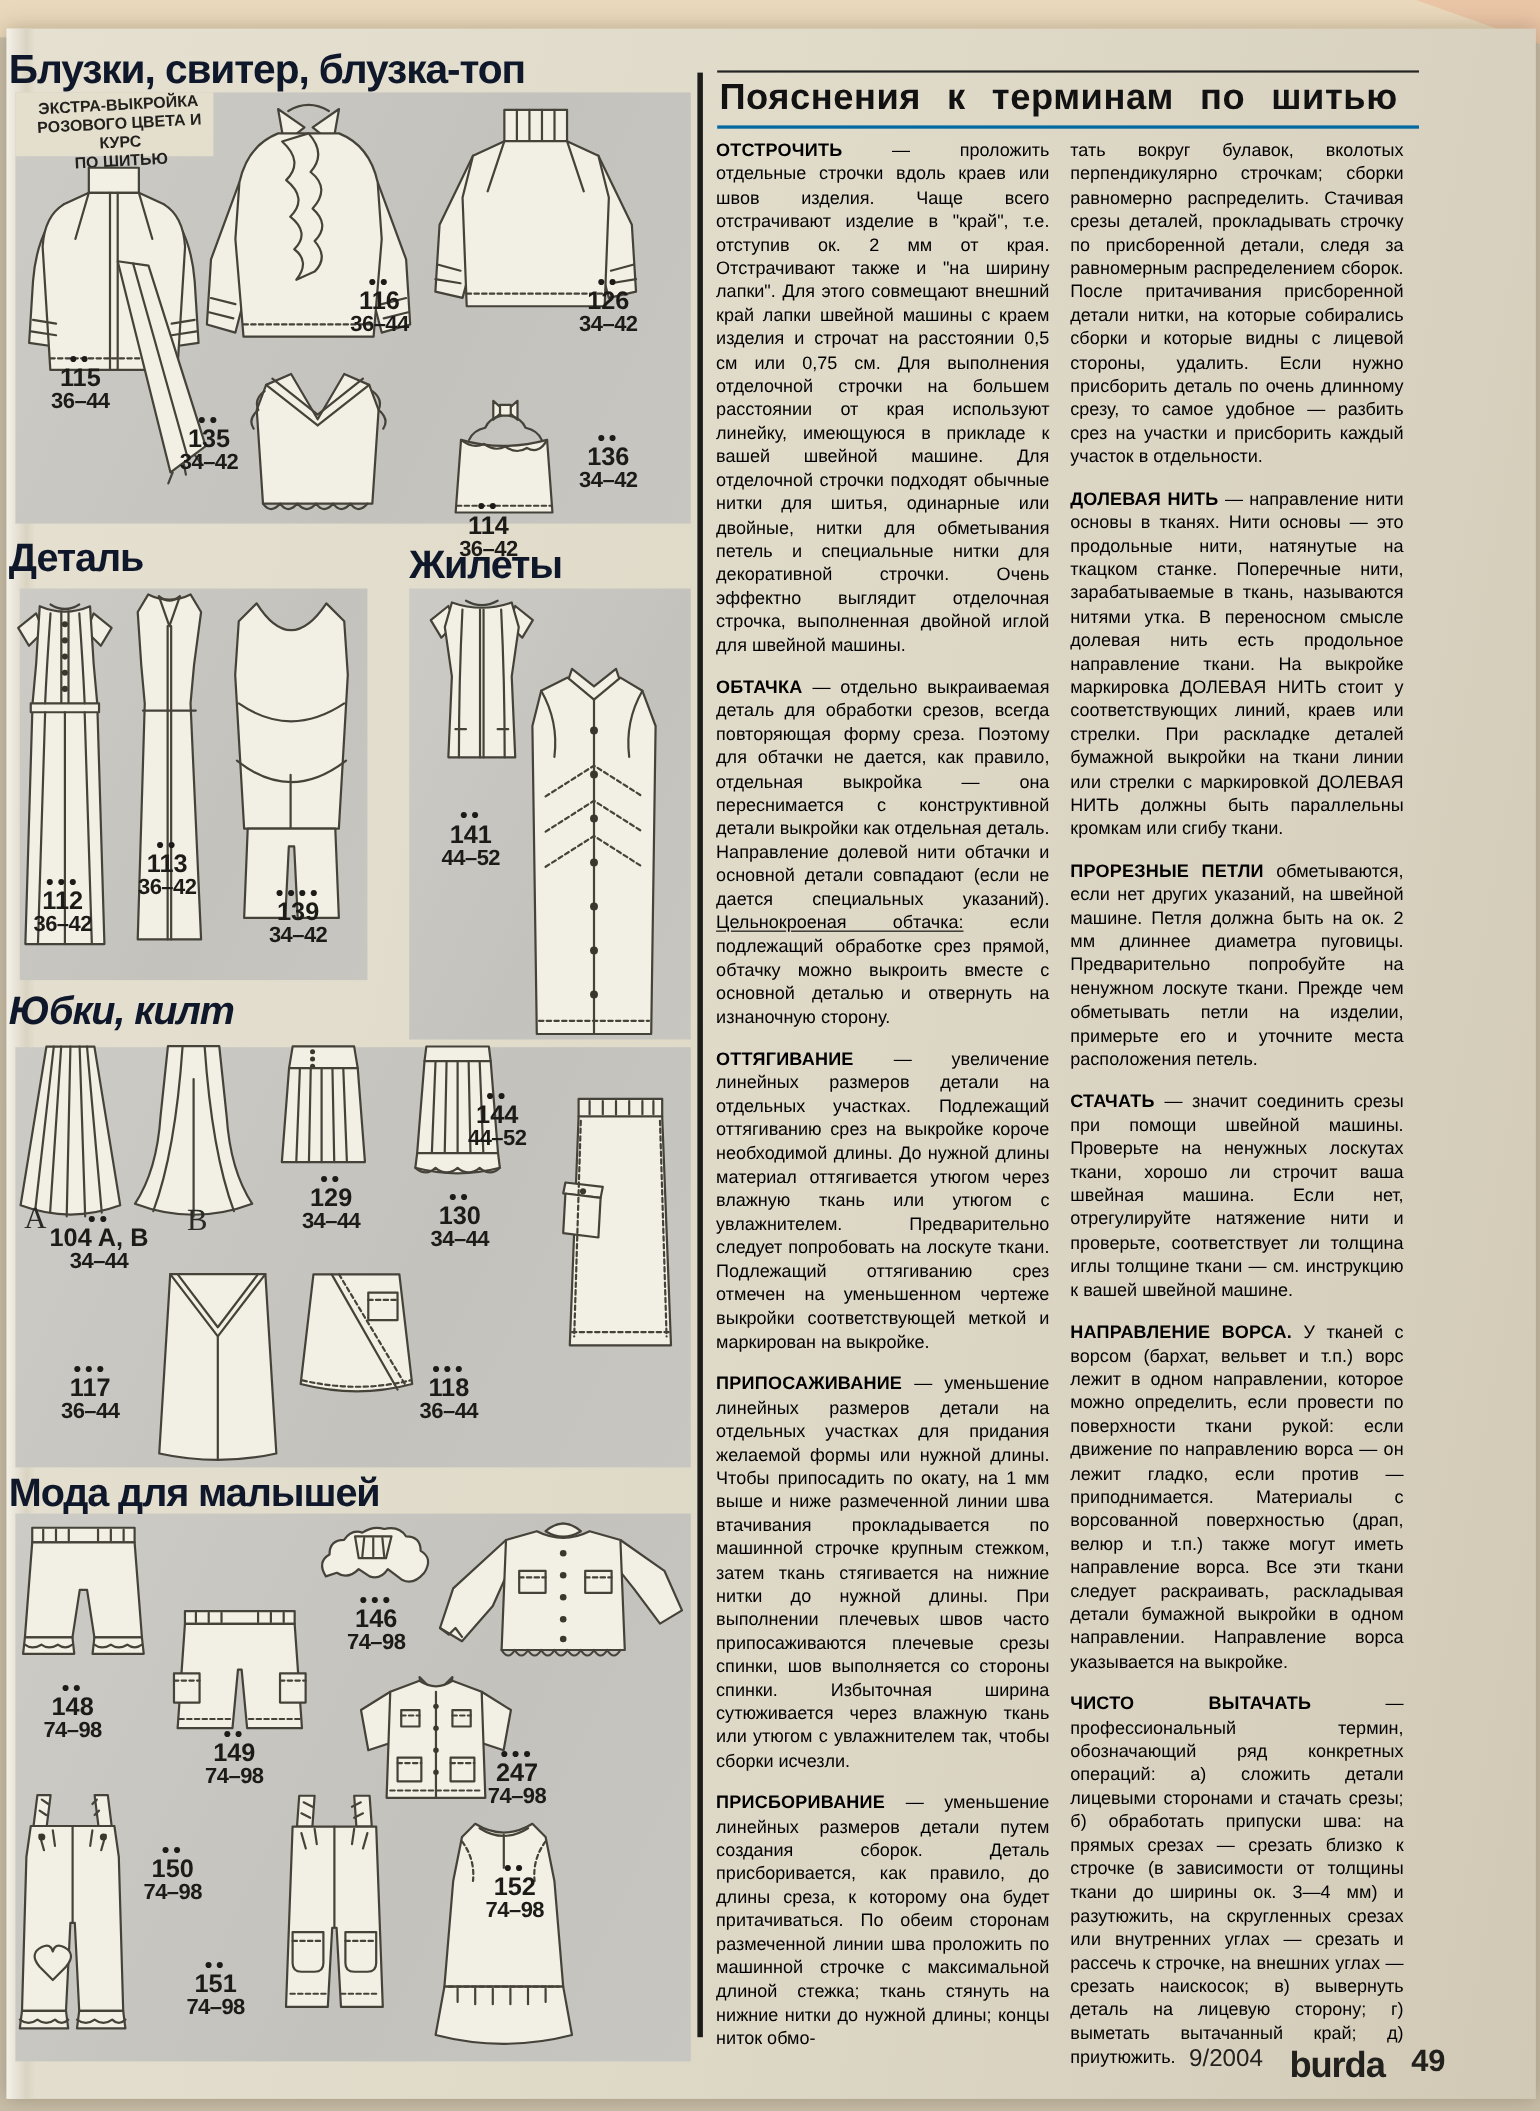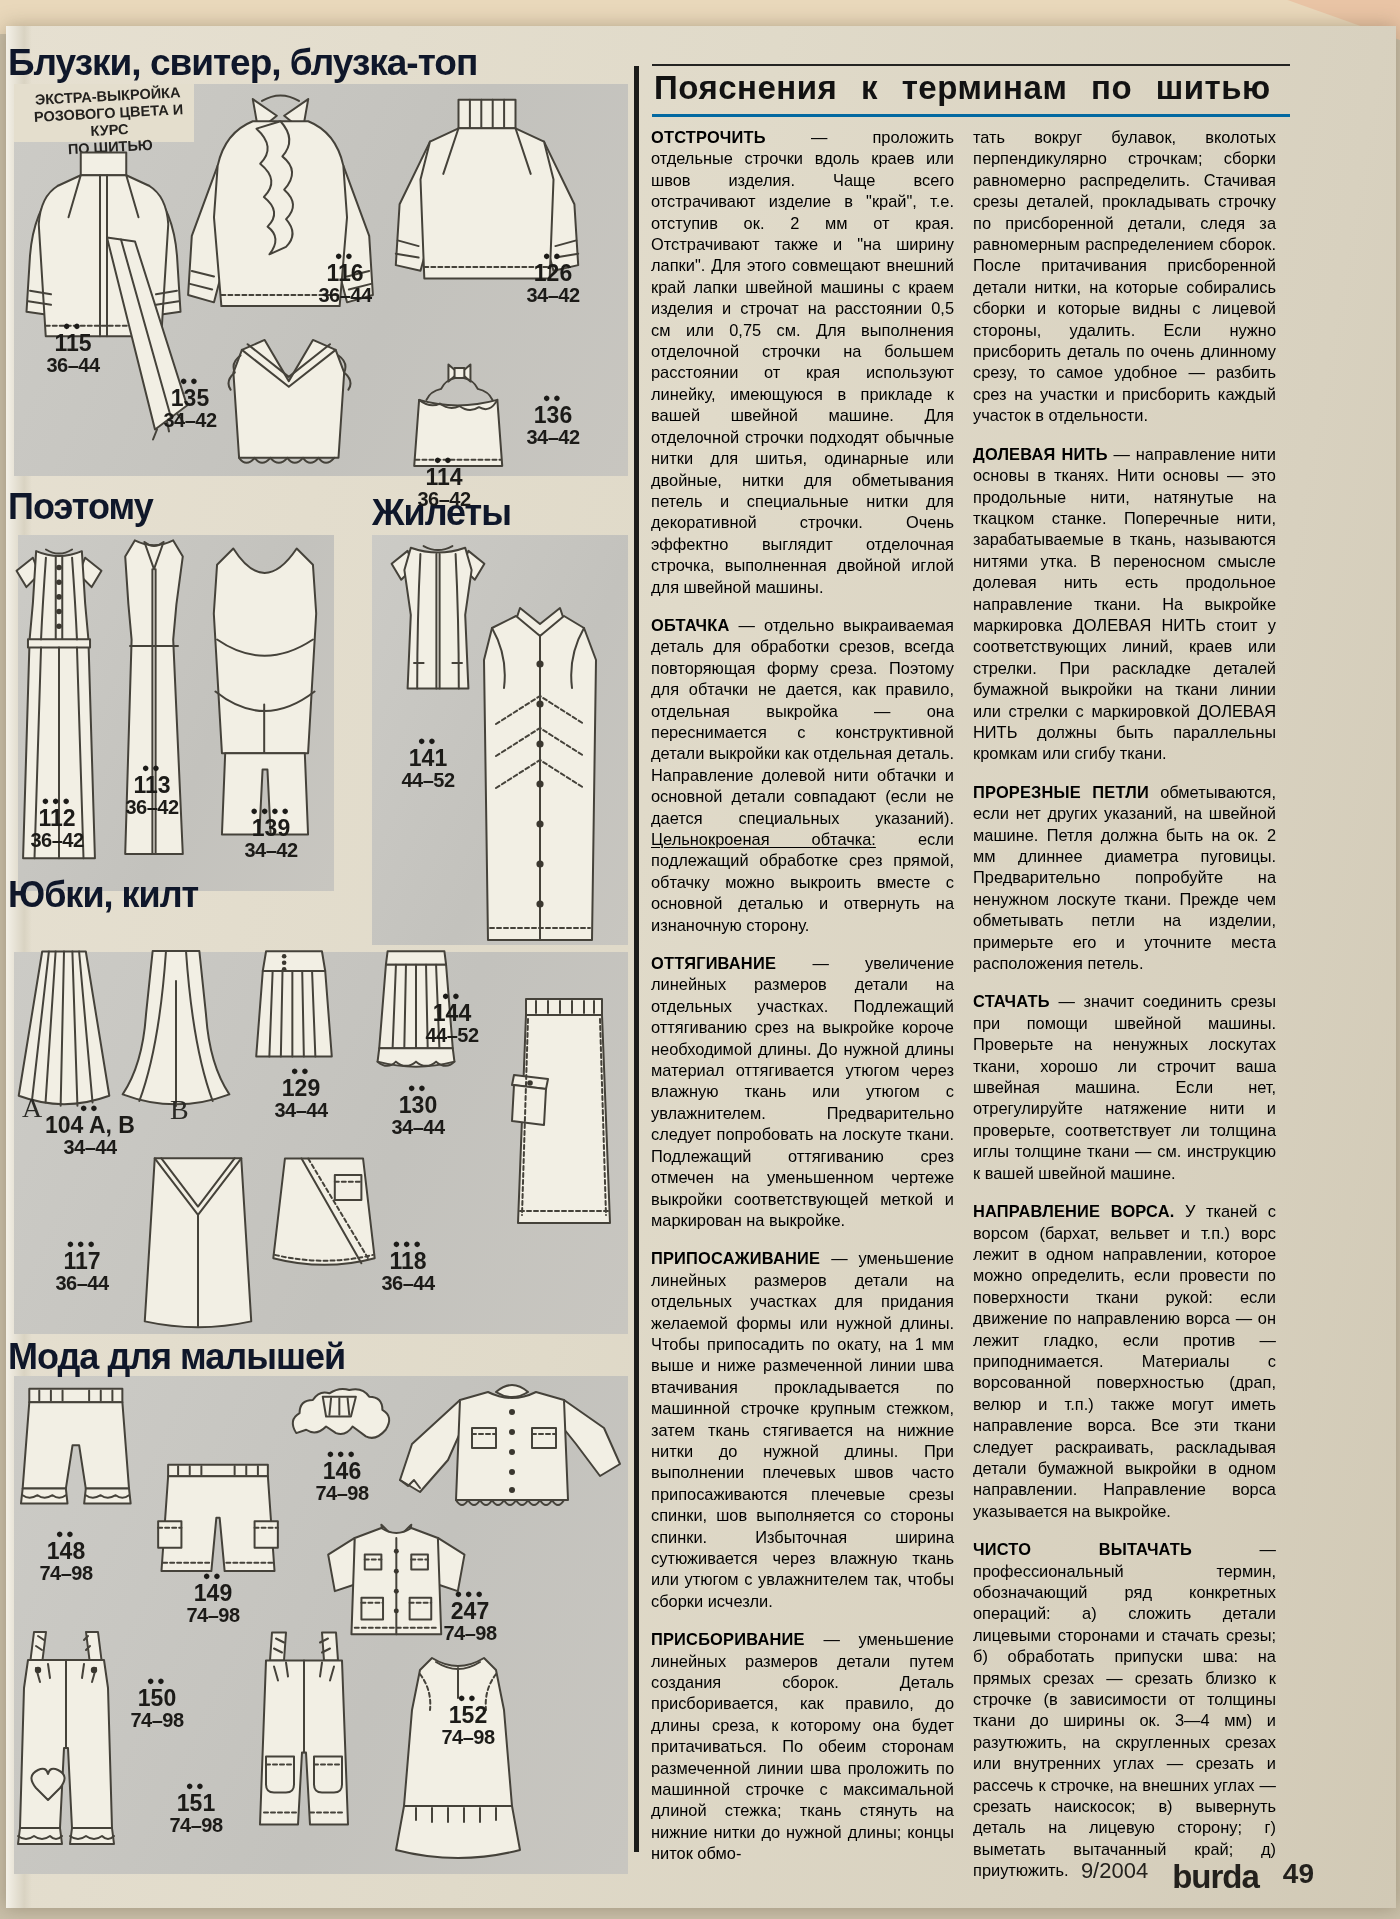--- a/index.html
+++ b/index.html
@@ -61,23 +61,23 @@
 <div class="panel" style="left:14px;top:952px;width:614px;height:382px;"></div>
 <div class="panel" style="left:14px;top:1376px;width:614px;height:498px;"></div>
 <div class="strip" style="left:14px;top:84px;width:180px;height:58px;"></div>
 
 <div class="sec-head" style="left:8px;top:42px;font-size:37px;">Блузки, свитер, блузка-топ</div>
 <div class="subtitle" style="left:14px;top:88px;width:190px;font-size:14.5px;line-height:17px;">
   <div>ЭКСТРА-ВЫКРОЙКА</div>
   <div>РОЗОВОГО ЦВЕТА И КУРС</div>
   <div>ПО ШИТЬЮ</div>
 </div>
-<div class="sec-head" style="left:8px;top:486px;font-size:36px;">Поэтому</div>
+<div class="sec-head" style="left:8px;top:486px;font-size:36px;">Деталь</div>
 <div class="sec-head" style="left:372px;top:492px;font-size:36px;">Жилеты</div>
-<div class="sec-head" style="left:8px;top:874px;font-size:36px;">Юбки, килт</div>
+<div class="sec-head" style="left:8px;top:898px;font-size:36px;font-style:italic;">Юбки, килт</div>
 <div class="sec-head" style="left:8px;top:1336px;font-size:36px;">Мода для малышей</div>
 
 <svg class="art" style="left:16px;top:140px;" width="175" height="235" viewBox="0 0 100 134">
   <path class="b" d="M37 7 h26 v13 h-26 z"></path>
   <path class="b" d="M24 26 Q10 40 8 66 L6 98 L20 100 L26 70 L28 40 Z"></path>
   <path class="b" d="M76 26 Q90 40 92 66 L94 98 L80 100 L74 70 L72 40 Z"></path>
   <path class="b" d="M37 20 L24 26 Q14 32 13 48 L17 112 L83 112 L87 48 Q86 32 76 26 L63 20 Z"></path>
   <path d="M48 20 V112 M52 20 V112 M37 20 L30 44 M63 20 L70 44"></path>
   <path d="M7 92 l13 2 M8 86 l12 2 M93 92 l-13 2 M92 86 l-12 2"></path>
   <path class="d" d="M17 106 H83"></path>

